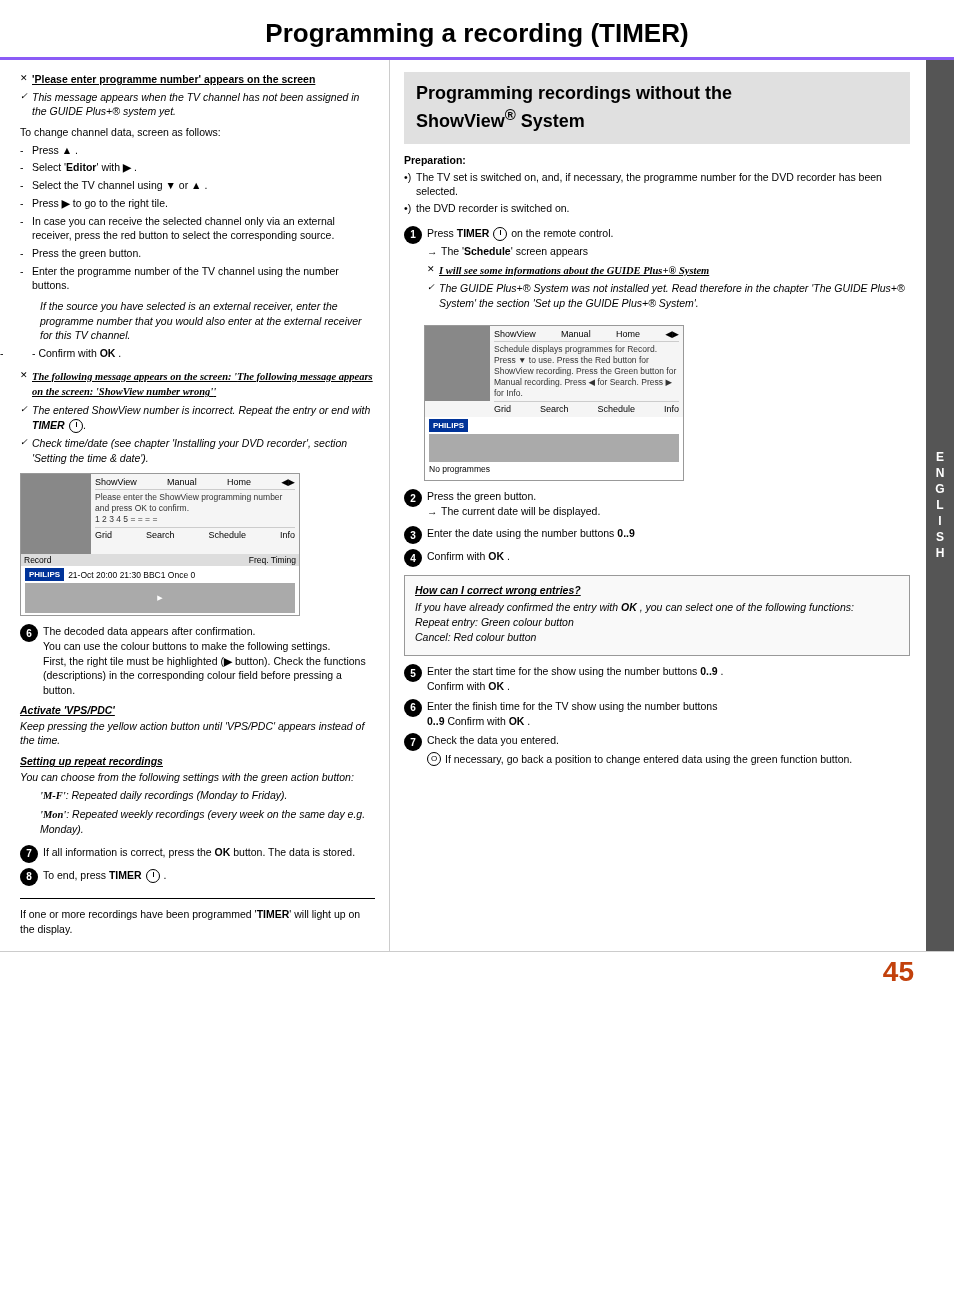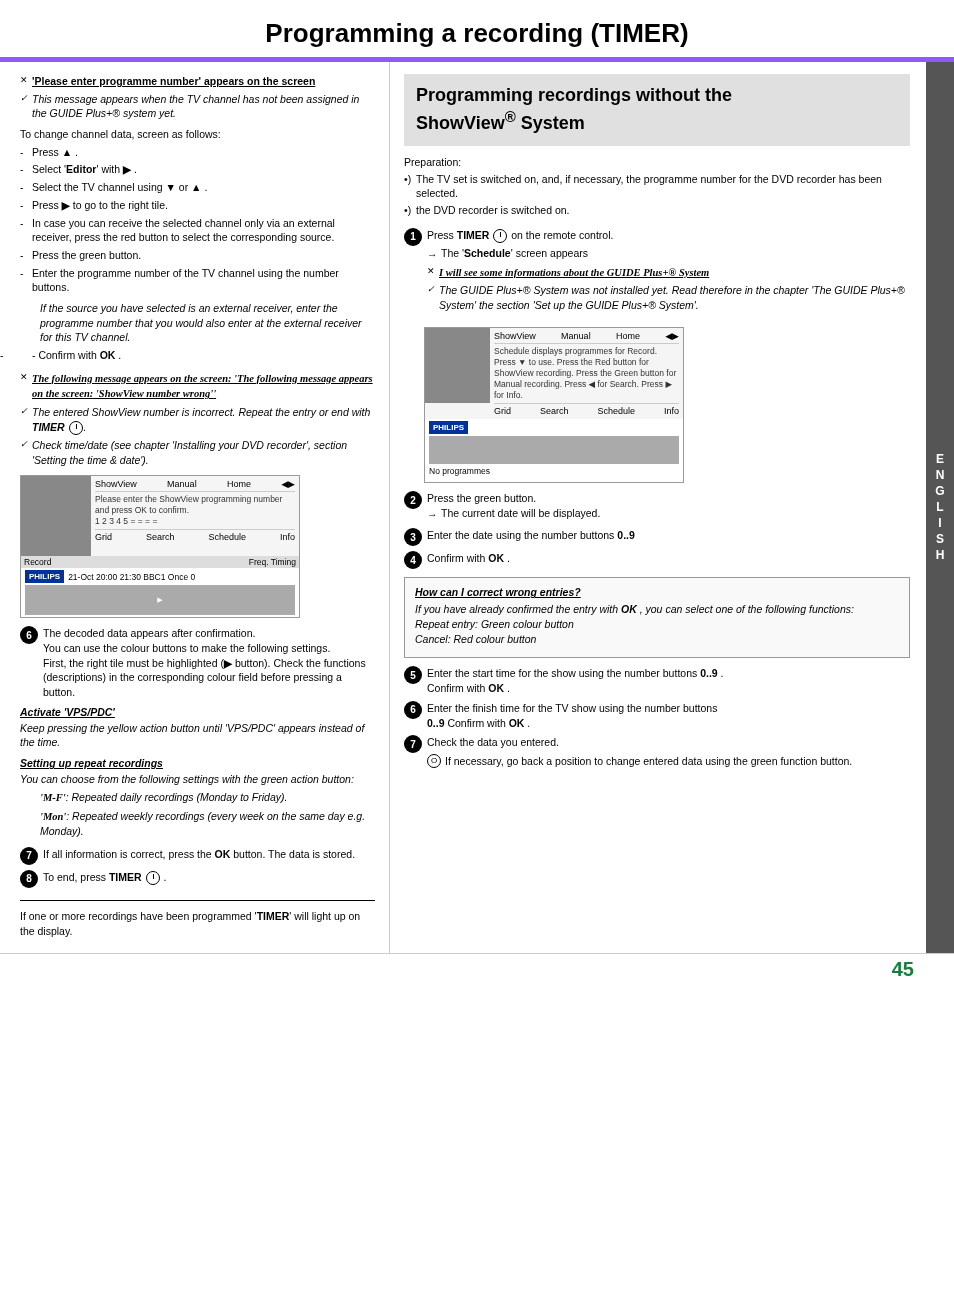--- a/index.html
+++ b/index.html
@@ -10,21 +10,21 @@
       width: 954px;
       min-height: 1302px;
       position: relative;
     }
 
     
     .page-title-bar {
       background: #fff;
       text-align: center;
       padding: 18px 0 8px 0;
-      border-bottom: 5px solid #8b5cf6;
+      border-bottom: 3px solid #8b5cf6;
       margin-bottom: 0;
     }
     .page-title-bar h1 {
       font-size: 26px;
       font-weight: bold;
       color: #000;
     }
 
     
     .main-layout {
@@ -168,21 +168,21 @@
       padding: 10px 12px;
       margin-bottom: 10px;
     }
     .right-heading-box h2 {
       font-size: 18px;
       font-weight: bold;
       line-height: 1.3;
     }
 
     .preparation-label {
-      font-weight: normal;
+      font-weight: bold;
       font-size: 10.5px;
       margin-bottom: 4px;
     }
     .prep-item {
       font-size: 10.5px;
       margin-bottom: 2px;
       padding-left: 12px;
       position: relative;
     }
     .prep-item::before {
@@ -250,23 +250,23 @@
     .timer-sym::after {
       content: "";
       position: absolute;
       left: 6px;
       top: 2px;
       width: 1px;
       height: 5px;
       background: #000;
     }
     .page-number {
-      font-size: 20px;
-      font-weight: bold;
-      color: #15803d;
+      font-size: 28px;
+      font-weight: bold;
+      color: #c2410c;
       text-align: right;
     }
 
     .right-sidebar-english {
       position: absolute;
       right: 0;
       top: 0;
       width: 28px;
       background: #555;
       color: #fff;

